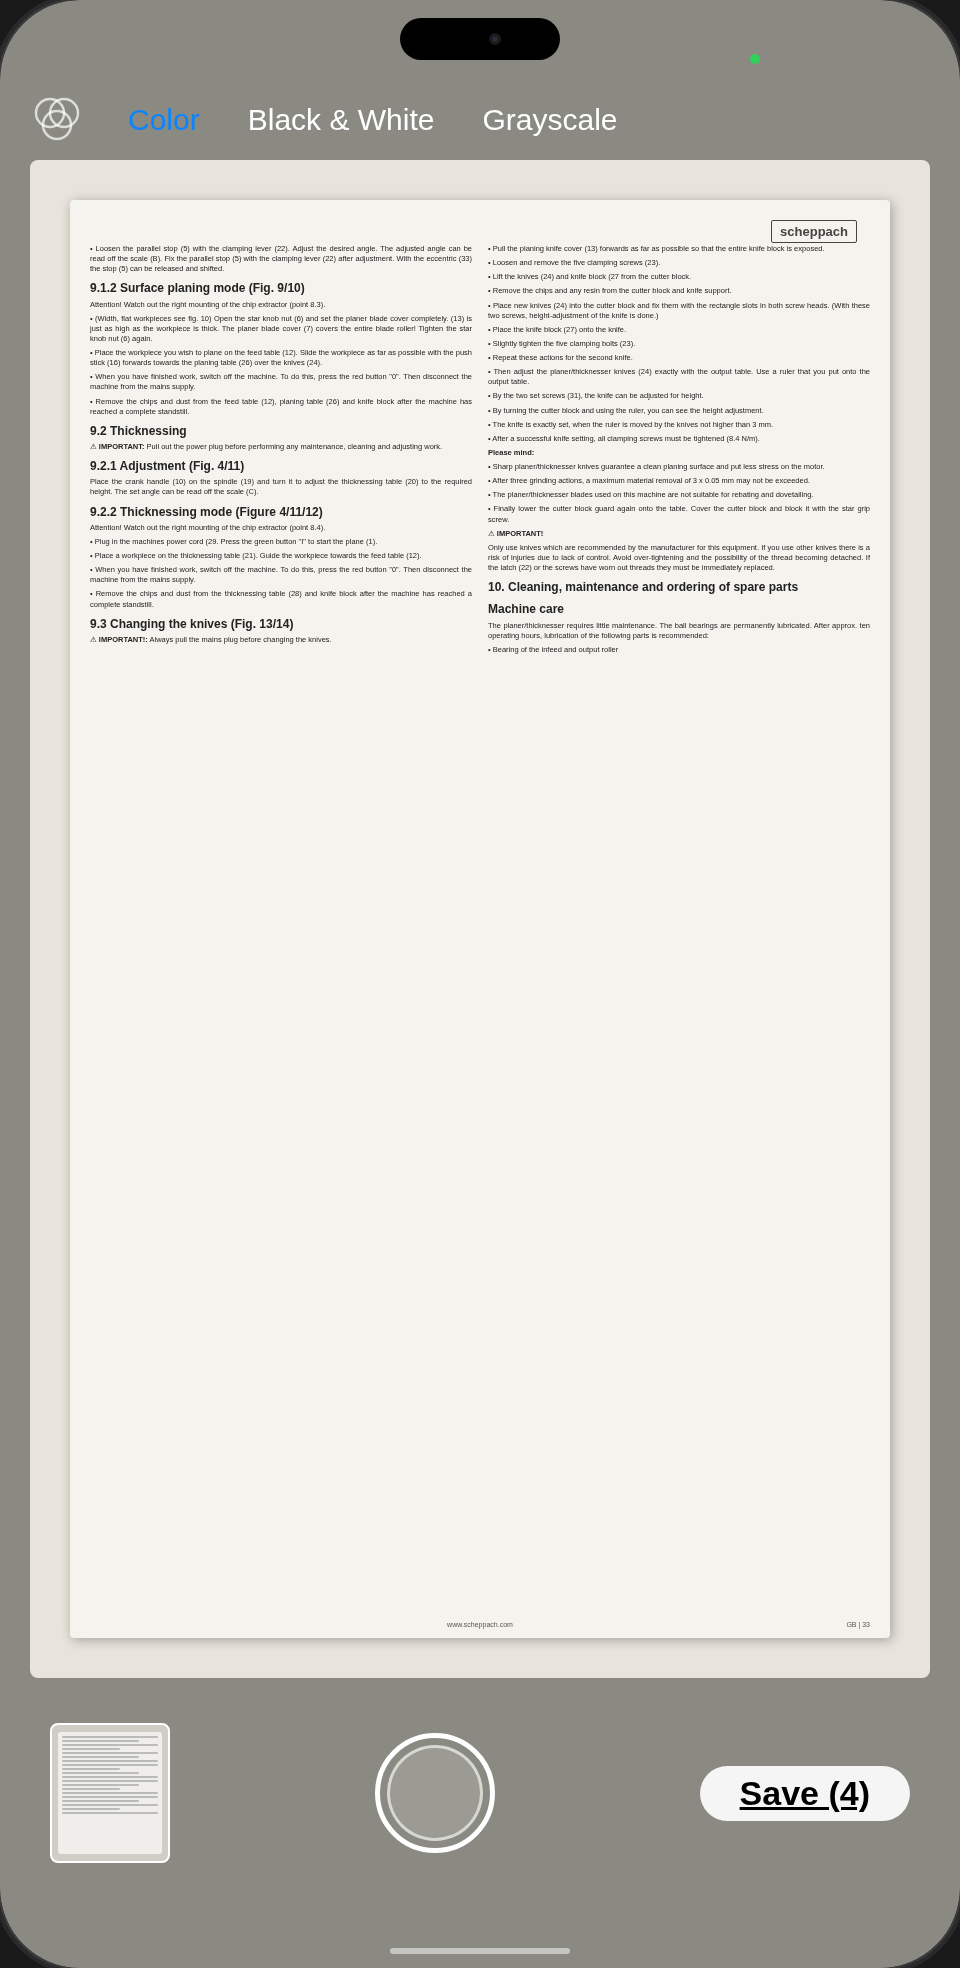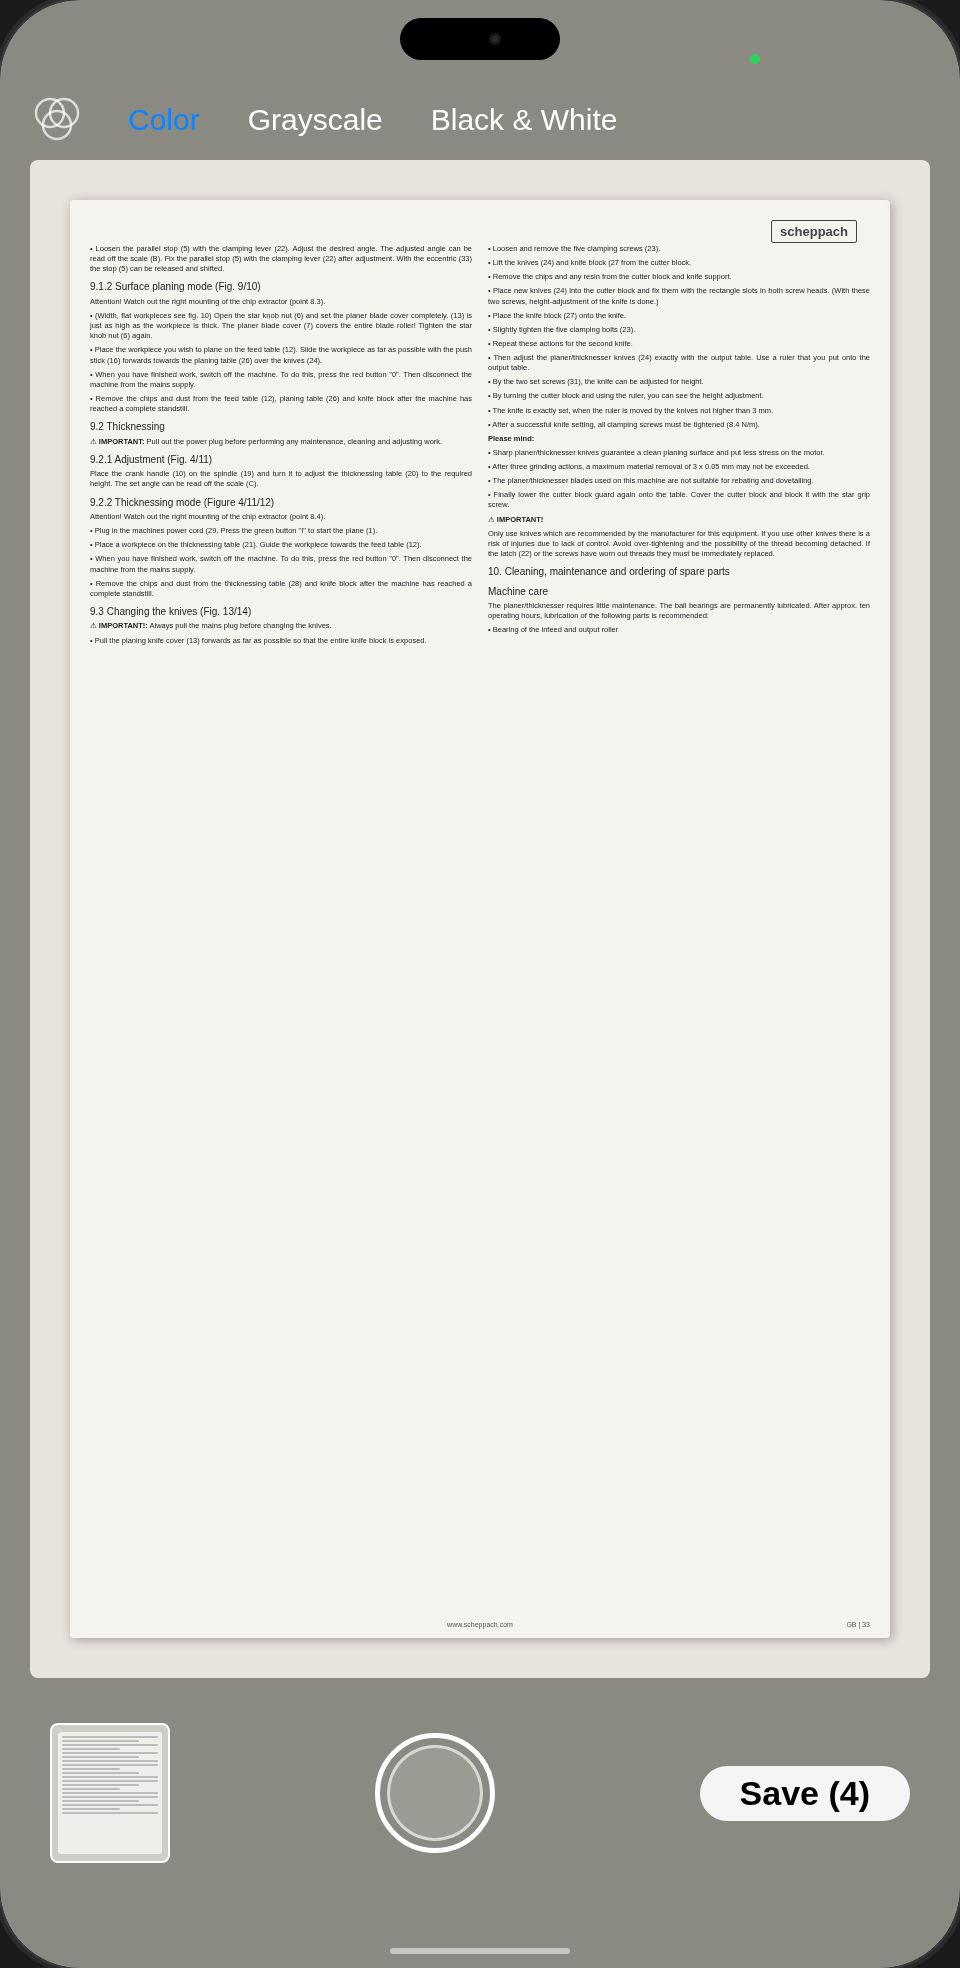--- a/index.html
+++ b/index.html
@@ -190,22 +190,22 @@
     .doc-content {
       font-size: 7.5px;
       line-height: 1.35;
       color: #222;
       column-count: 2;
       column-gap: 16px;
       margin-top: 20px;
     }
 
     .doc-content h4 {
-      font-size: 10px;
-      font-weight: 400;
+      font-size: 12px;
+      font-weight: 700;
       margin: 6px 0 3px;
     }
 
     .doc-content p {
       margin-bottom: 4px;
       text-align: justify;
     }
 
     .doc-footer {
       position: absolute;
@@ -296,20 +296,21 @@
     
     .save-button {
       background: #f5f5f5;
       border-radius: 50px;
       padding: 8px 40px;
       font-size: 34px;
       font-weight: 600;
       color: #000;
       cursor: pointer;
       white-space: nowrap;
+      text-decoration: underline;
     }
 
     
     .home-indicator {
       position: absolute;
       bottom: 14px;
       left: 50%;
       transform: translateX(-50%);
       width: 180px;
       height: 6px;
@@ -332,22 +333,22 @@
     <div class="top-bar">
       <div class="scan-icon">
         <svg viewBox="0 0 54 54" fill="none" xmlns="http://www.w3.org/2000/svg">
           <circle cx="20" cy="20" r="14" fill="none" stroke="white" stroke-width="2.5" opacity="0.7"></circle>
           <circle cx="34" cy="20" r="14" fill="none" stroke="white" stroke-width="2.5" opacity="0.7"></circle>
           <circle cx="27" cy="32" r="14" fill="none" stroke="white" stroke-width="2.5" opacity="0.7"></circle>
         </svg>
       </div>
       <div class="mode-tabs">
         <div class="mode-tab active">Color</div>
+        <div class="mode-tab">Black &amp; White</div>
         <div class="mode-tab">Grayscale</div>
-        <div class="mode-tab">Black &amp; White</div>
       </div>
     </div>
 
     <div class="viewfinder">
 
       <div class="document-page">
         <div class="scheppach-logo">scheppach</div>
         <div class="doc-content">
 
           <p>• Loosen the parallel stop (5) with the clamping lever (22). Adjust the desired angle. The adjusted angle can be read off the scale (B). Fix the parallel stop (5) with the clamping lever (22) after adjustment. With the eccentric (33) the stop (5) can be released and shifted.</p>

